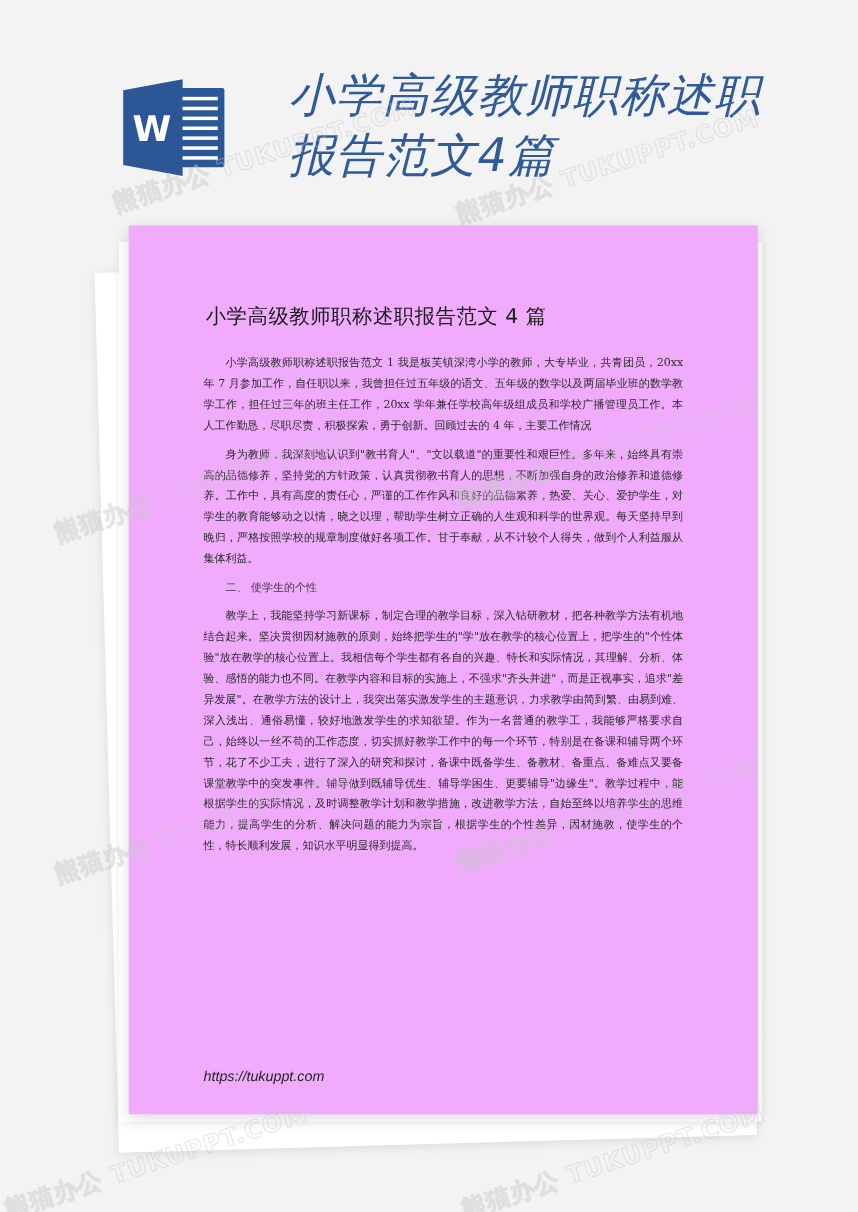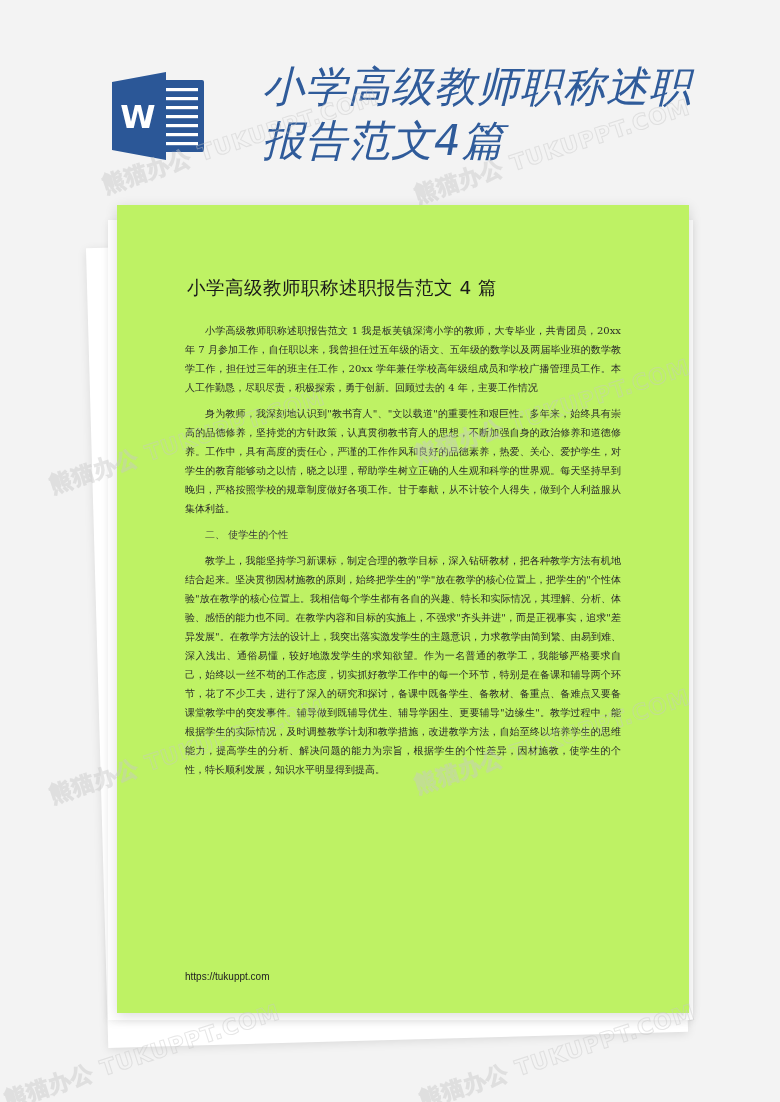--- a/index.html
+++ b/index.html
@@ -64,21 +64,21 @@
       height: 800px;
       background: #ffffff;
       box-shadow: 0 2px 8px rgba(0,0,0,0.08);
     }
     .page {
       position: absolute;
       left: 117px;
       top: 205px;
       width: 572px;
       height: 808px;
-      background: #bef264;
+      background: #f0abfc;
       box-shadow: 0 3px 12px rgba(0,0,0,0.14);
       box-sizing: border-box;
     }
 
     .doc-title {
       position: absolute;
       left: 70px;
       top: 70px;
       margin: 0;
       font-family: "DejaVu Sans", "Liberation Sans", sans-serif;
@@ -109,22 +109,23 @@
     .doc-body p.heading {
       text-indent: 2em;
       color: #3a3a3a;
     }
 
     .doc-footer {
       position: absolute;
       left: 68px;
       top: 766px;
       font-family: "Liberation Sans", "DejaVu Sans", sans-serif;
-      font-size: 10px;
+      font-size: 13px;
       color: #222222;
+      font-style: italic;
     }
 
     
     .watermark {
       position: absolute;
       font-family: "DejaVu Sans", "Liberation Sans", sans-serif;
       font-size: 22px;
       font-weight: bold;
       color: rgba(255,255,255,0.0);
       -webkit-text-stroke: 1px rgba(200,200,200,0.45);

